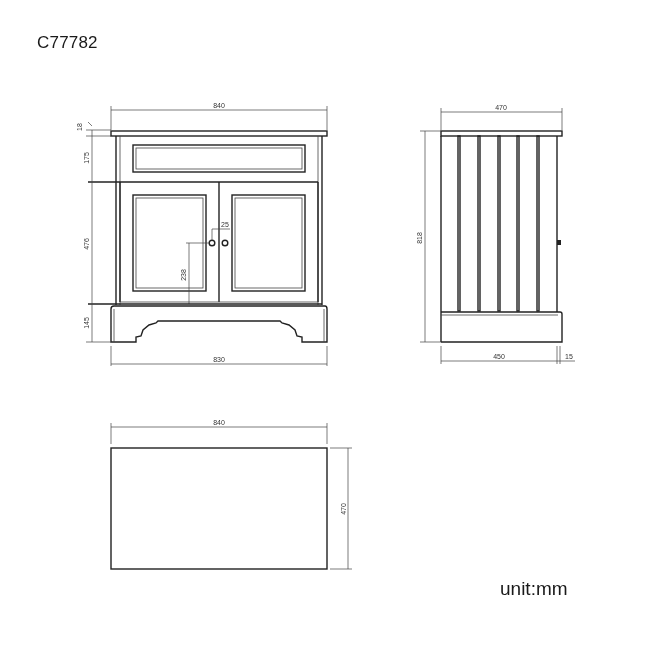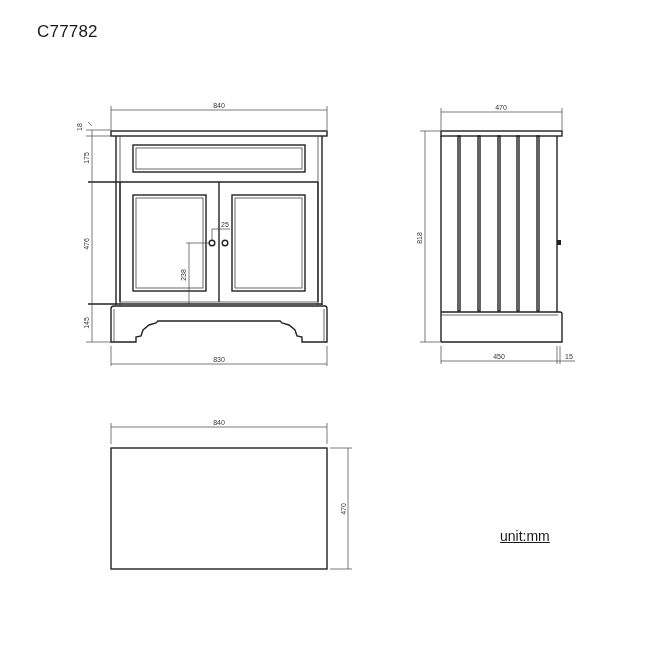--- a/index.html
+++ b/index.html
@@ -1,18 +1,18 @@
 <!DOCTYPE html>
 <html><head>
   <meta charset="utf-8">
   <style>
     html, body { margin: 0; padding: 0; background: #ffffff; }
     body { width: 650px; height: 650px; position: relative; overflow: hidden; font-family: "Liberation Sans", sans-serif; }
-    .title { position: absolute; left: 37px; top: 22px; font-size: 17px; color: #1a1a1a; letter-spacing: 0.2px; }
-    .unit { position: absolute; left: 500px; top: 528px; font-size: 14px; color: #1a1a1a; text-decoration: underline; }
+    .title { position: absolute; left: 37px; top: 33px; font-size: 17px; color: #1a1a1a; letter-spacing: 0.2px; }
+    .unit { position: absolute; left: 500px; top: 578px; font-size: 19px; color: #1a1a1a; }
     svg { position: absolute; left: 0; top: 0; }
     .dim-text { font-family: "Liberation Sans", sans-serif; font-size: 7px; fill: #333; }
     .thick { stroke: #222; stroke-width: 1.4; fill: none; }
     .thin { stroke: #444; stroke-width: 0.8; fill: none; }
     .dim { stroke: #444; stroke-width: 0.7; fill: none; }
   </style>
 </head>
 <body>
 
 <div class="title">C77782</div>

